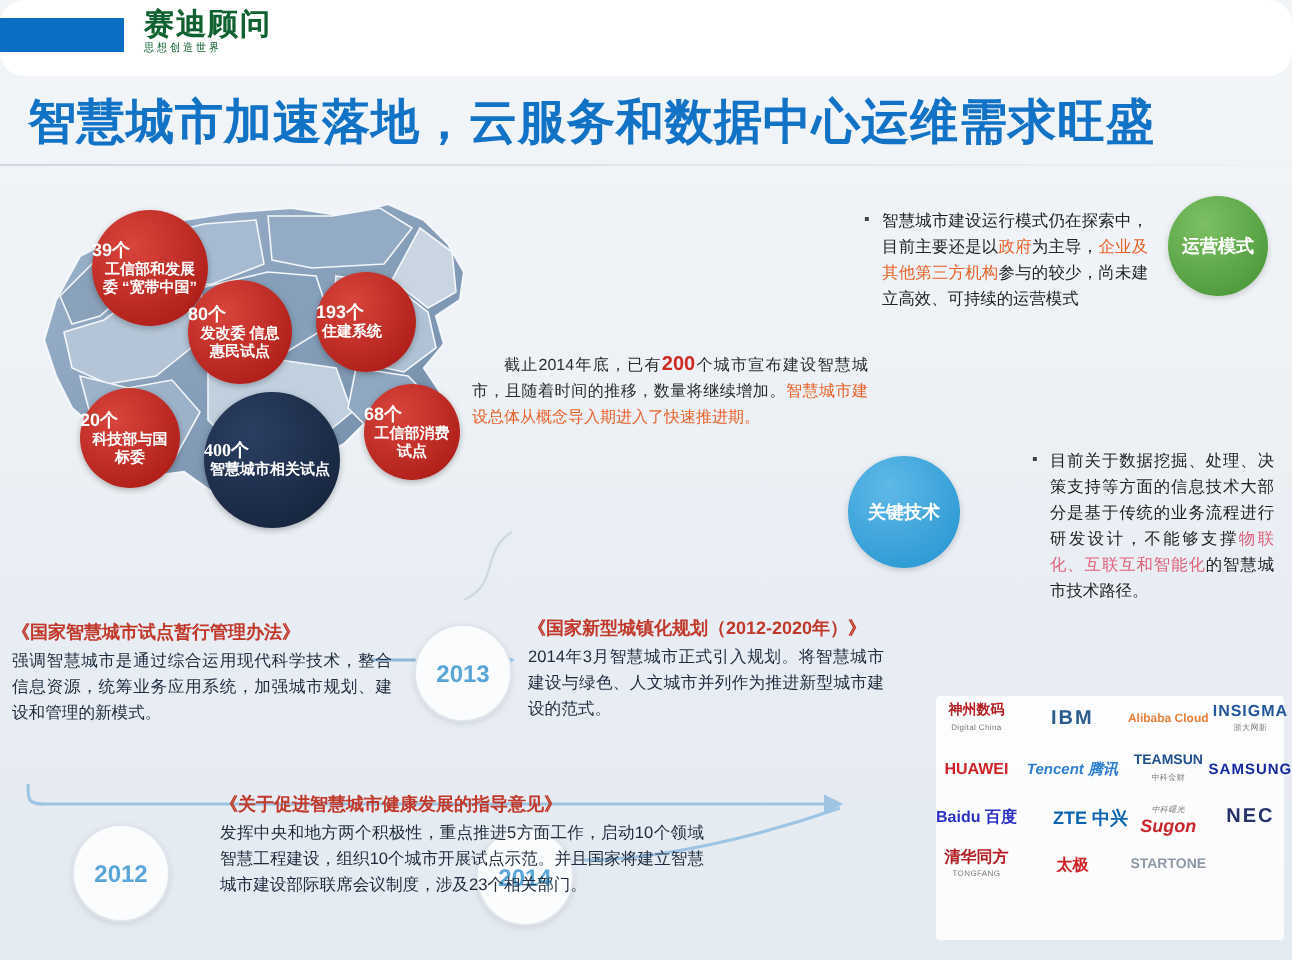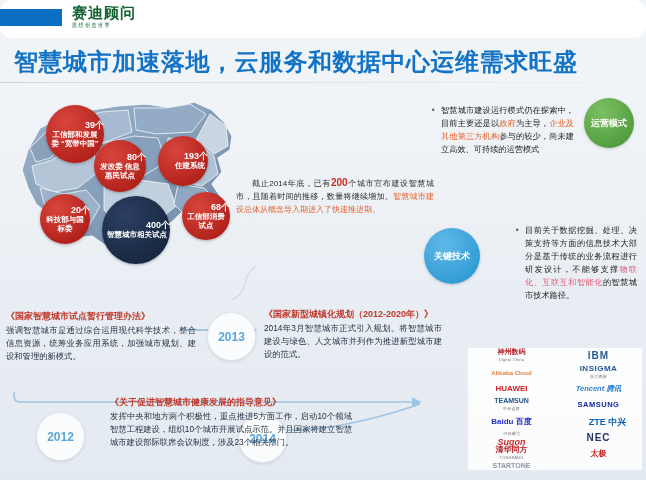--- a/index.html
+++ b/index.html
@@ -31,27 +31,27 @@
   }
   .title-rule{position:absolute;left:0;top:82px;width:646px;height:1px;
     background:linear-gradient(90deg,#cfd8e2,#eef1f5);}
 
   
   .map-panel{position:absolute;left:6px;top:88px;width:250px;height:185px;}
   .map-svg{position:absolute;left:0;top:0;}
 
   .bub{
     position:absolute;border-radius:50%;color:#fff;text-align:center;
-    display:flex;align-items:flex-end;justify-content:center;flex-direction:column;
+    display:flex;align-items:flex-start;justify-content:center;flex-direction:column;
     line-height:9px;font-weight:bold;box-shadow:0 1px 3px rgba(0,0,0,.28);
   }
   .bub .num{font-size:9px;}
   .bub .txt{font-size:7.5px;padding:0 3px;}
   .bub-red{background:radial-gradient(circle at 35% 30%,#d7453c,#b11f1a 78%);}
-  .bub-navy{background:radial-gradient(circle at 35% 30%,#2b3f62,#17263f 80%);}
+  .bub-navy{background:radial-gradient(circle at 35% 30%,#2b3f62,#17263f 80%);font-family:Liberation Serif, serif;}
 
   #bub-39 {left:40px; top:17px; width:58px;height:58px;}
   #bub-80 {left:88px; top:52px; width:52px;height:52px;}
   #bub-193{left:152px;top:48px; width:50px;height:50px;}
   #bub-68 {left:176px;top:104px;width:48px;height:48px;}
   #bub-20 {left:34px; top:106px;width:50px;height:50px;}
   #bub-400{left:96px; top:108px;width:68px;height:68px;}
 
   
   .mid-para{
@@ -97,21 +97,21 @@
   .doc-body{font-size:8.3px;line-height:13px;color:#1d2b3c;text-align:justify;}
 
   #doc-1{left:6px; top:310px;width:190px;}
   #doc-2{left:264px;top:308px;width:178px;}
   #doc-3{left:110px;top:396px;width:242px;}
 
   
   .logo-panel{
     position:absolute;left:468px;top:348px;width:174px;height:122px;
     background:rgba(255,255,255,.86);border-radius:2px;
-    display:grid;grid-template-columns:repeat(2,1fr);grid-template-rows:repeat(5,1fr);
+    display:grid;grid-template-columns:repeat(4,1fr);grid-template-rows:repeat(5,1fr);
     align-items:center;justify-items:center;
   }
   .logo-cell{font-size:7px;font-weight:bold;text-align:center;line-height:8px;white-space:nowrap;}
   .l-dc{color:#b52025;}   .l-ibm{color:#2b5d8f;font-size:10px;letter-spacing:1px;}
   .l-ali{color:#e8803a;font-size:6px;}
   .l-ins{color:#24569c;font-size:8px;letter-spacing:.5px;}
   .l-hw{color:#cf2127;font-size:8px;}
   .l-tc{color:#2f7fd0;font-size:7.5px;font-style:italic;}
   .l-ts{color:#23518f;font-size:7px;}
   .l-sam{color:#1428a0;font-size:7.5px;letter-spacing:.5px;}

